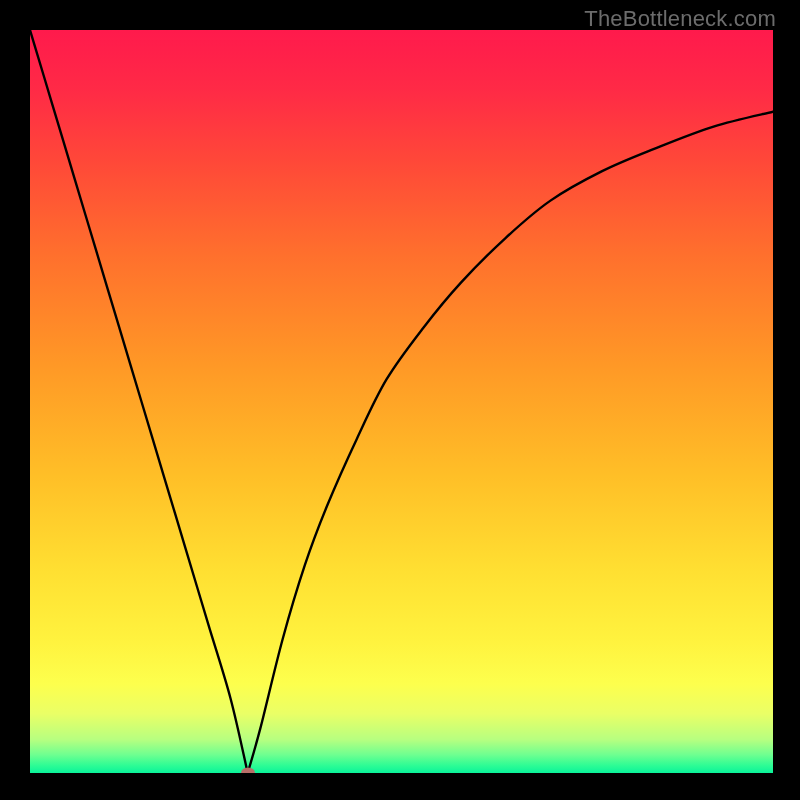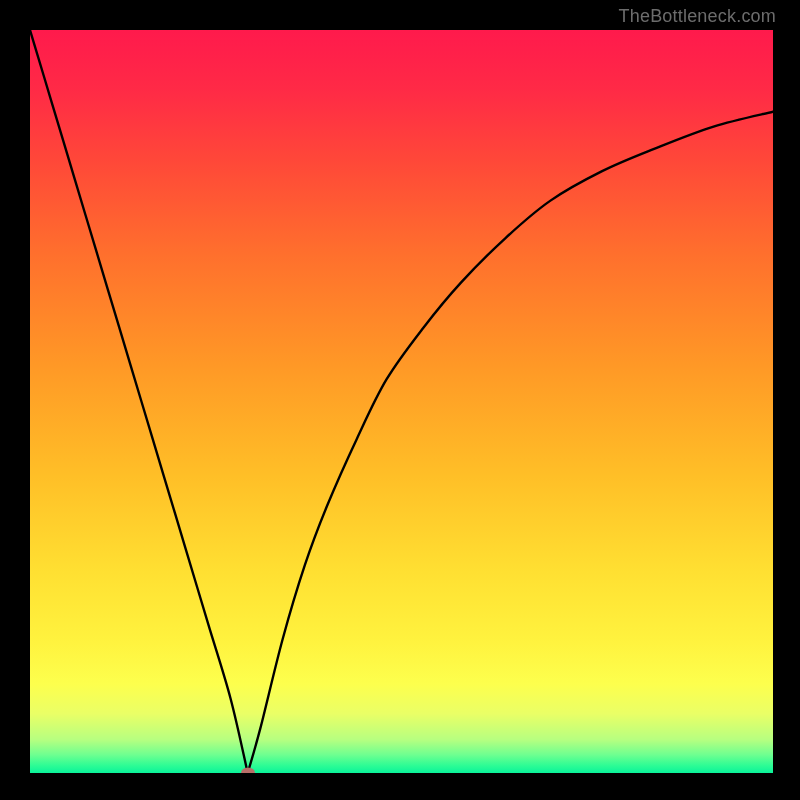--- a/index.html
+++ b/index.html
@@ -32,21 +32,21 @@
     position: absolute;
     left: 0; top: 0;
     width: 100%;
     height: 100%;
   }
   .watermark {
     position: absolute;
     top: 6px;
     right: 24px;
     color: #6c6c6c;
-    font-size: 18px;
+    font-size: 22px;
     font-weight: 400;
     letter-spacing: 0.2px;
   }
   .dot {
     position: absolute;
     width: 14px;
     height: 11px;
     border-radius: 50%;
     transform: translate(-50%, -50%);
   }

